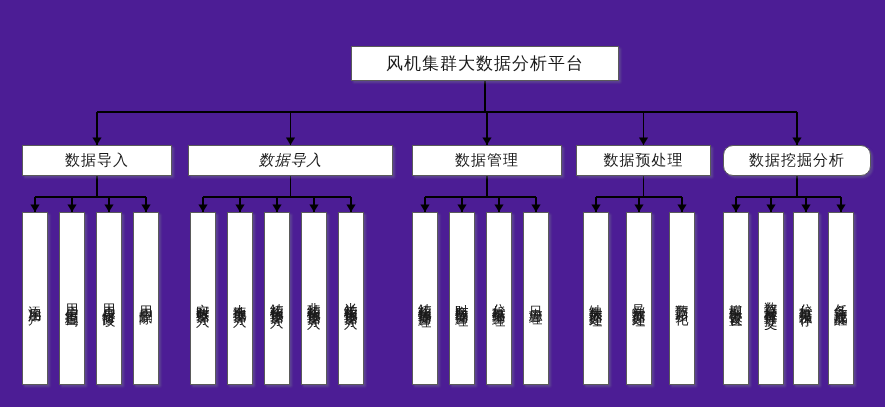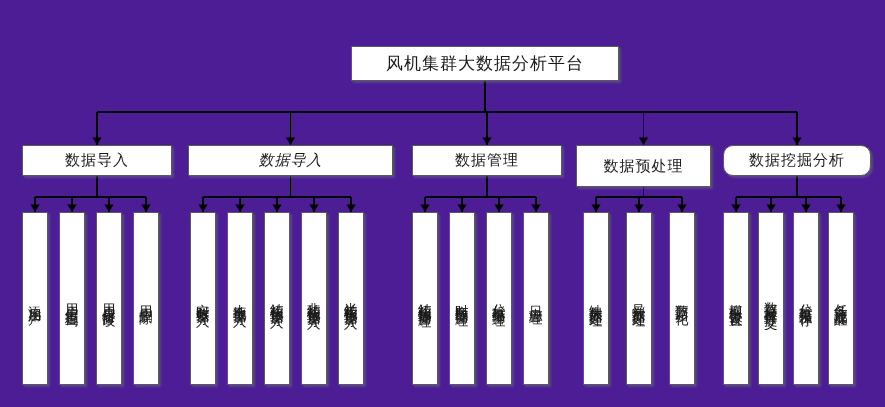--- a/index.html
+++ b/index.html
@@ -169,21 +169,21 @@
       </div>
       <div class="node node-leaf" style="left: 449px; top: 212px; width: 26px; height: 173px;">
         <span class="vtext">时序数据管理</span>
       </div>
       <div class="node node-leaf" style="left: 486px; top: 212px; width: 26px; height: 173px;">
         <span class="vtext">分析结果管理</span>
       </div>
       <div class="node node-leaf" style="left: 523px; top: 212px; width: 26px; height: 173px;">
         <span class="vtext">日志管理</span>
       </div>
-      <div class="node node-l2" style="left: 576px; top: 145px; width: 135px; height: 42px;">
+      <div class="node node-l2" style="left: 576px; top: 145px; width: 135px; height: 31px;">
         <span>数据预处理</span>
       </div>
       <div class="node node-leaf" style="left: 583px; top: 212px; width: 26px; height: 173px;">
         <span class="vtext">缺失数据处理</span>
       </div>
       <div class="node node-leaf" style="left: 626px; top: 212px; width: 26px; height: 173px;">
         <span class="vtext">异常数据处理</span>
       </div>
       <div class="node node-leaf" style="left: 669px; top: 212px; width: 26px; height: 173px;">
         <span class="vtext">数据归一化</span>

